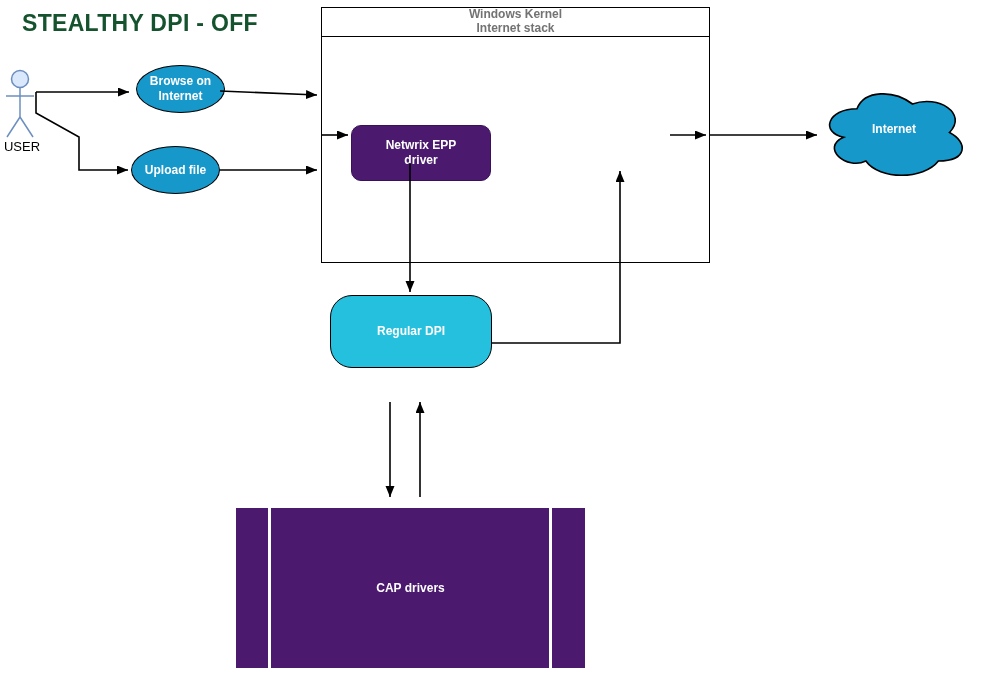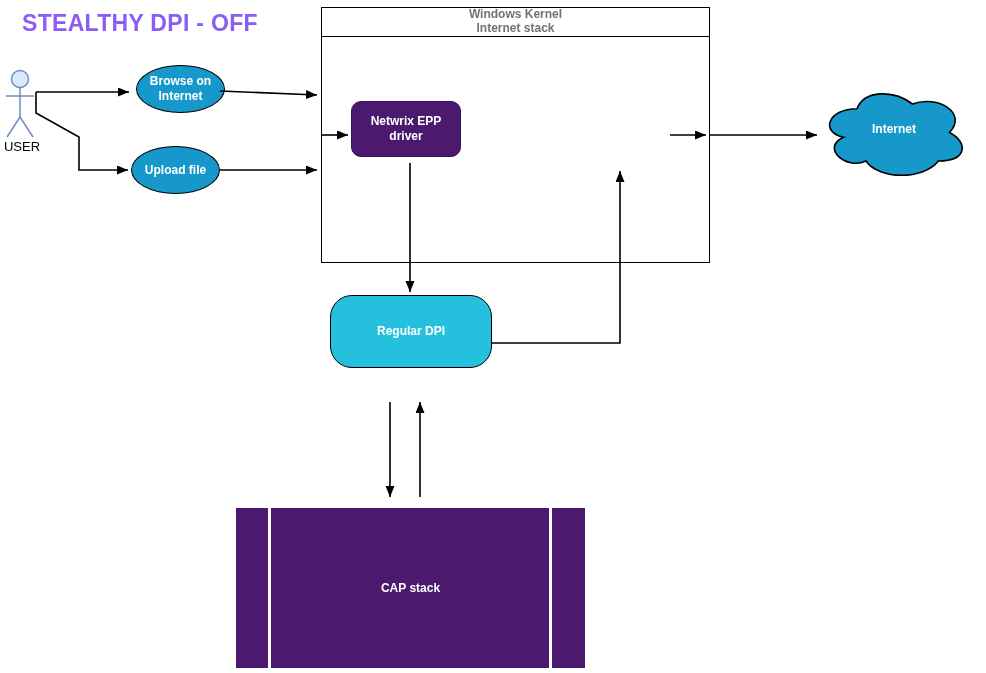--- a/index.html
+++ b/index.html
@@ -19,38 +19,38 @@
   }
   .rrect{display:flex;align-items:center;justify-content:center;}
   .kernel-box{left:321px;top:7px;width:389px;height:256px;border:1px solid #000;background:transparent;}
   .kernel-header{
     position:absolute;left:0;top:0;right:0;height:28px;border-bottom:1px solid #000;
     display:flex;flex-direction:column;align-items:center;justify-content:center;
     font-size:12px;font-weight:bold;color:#737373;line-height:1.15;
   }
   .node-browse{left:136px;top:65px;width:89px;height:48px;}
   .node-upload{left:131px;top:146px;width:89px;height:48px;}
-  .node-netwrix{left:351px;top:101px;width:110px;height:56px;border-radius:10px;border:1px solid #3a1059;}
+  .node-netwrix{left:351px;top:125px;width:140px;height:56px;border-radius:10px;border:1px solid #3a1059;}
   .node-other{left:552px;top:107px;width:118px;height:57px;border-radius:10px;border:1px solid #000;}
   .node-regdpi{left:330px;top:295px;width:162px;height:73px;border-radius:22px;border:1.6px solid #000;}
   .node-cap{left:236px;top:508px;width:349px;height:160px;}
   .cap-bar{position:absolute;top:0;bottom:0;width:3px;background:#fff;}
   .cap-bar.left{left:32px;}
   .cap-bar.right{left:313px;}
   .user-label{left:2px;top:139px;width:40px;text-align:center;font-size:13px;color:#000000;}
   .internet-label{left:850px;top:122px;width:88px;text-align:center;}
   .overlay-svg{left:0;top:0;width:986px;height:673px;pointer-events:none;}
   .pad-sm{padding:0 12px;}
 </style>
 </head>
 <body>
 
 <div class="canvas">
 
-  <div class="abs page-title" style="color: #8b5cf6;">STEALTHY DPI - OFF</div>
+  <div class="abs page-title" style="color: #14532d;">STEALTHY DPI - OFF</div>
 
   <div class="abs ellipse node-browse" style="background-color: rgb(23, 152, 203);">
     <div class="node-label pad-sm">Browse on Internet</div>
   </div>
 
   <div class="abs ellipse node-upload" style="background-color: rgb(23, 152, 203);">
     <div class="node-label">Upload file</div>
   </div>
 
   <div class="abs kernel-box">
@@ -65,21 +65,21 @@
   </div>
 
 
   <div class="abs rrect node-regdpi" style="background-color: rgb(36, 192, 222);">
     <div class="node-label">Regular DPI</div>
   </div>
 
   <div class="abs rrect node-cap" style="background-color: rgb(75, 26, 110);">
     <div class="cap-bar left"></div>
     <div class="cap-bar right"></div>
-    <div class="node-label">CAP stack</div>
+    <div class="node-label">CAP drivers</div>
   </div>
 
   <svg class="abs overlay-svg" viewBox="0 0 986 673" xmlns="http://www.w3.org/2000/svg">
     <defs>
       <marker id="arrow" markerUnits="userSpaceOnUse" markerWidth="12" markerHeight="12" refX="11" refY="4.5" orient="auto">
         <path d="M0,0 L11,4.5 L0,9 Z" fill="#000000"></path>
       </marker>
     </defs>
 
     <g fill="none" stroke-width="1.5" stroke="#6c8ebf">

